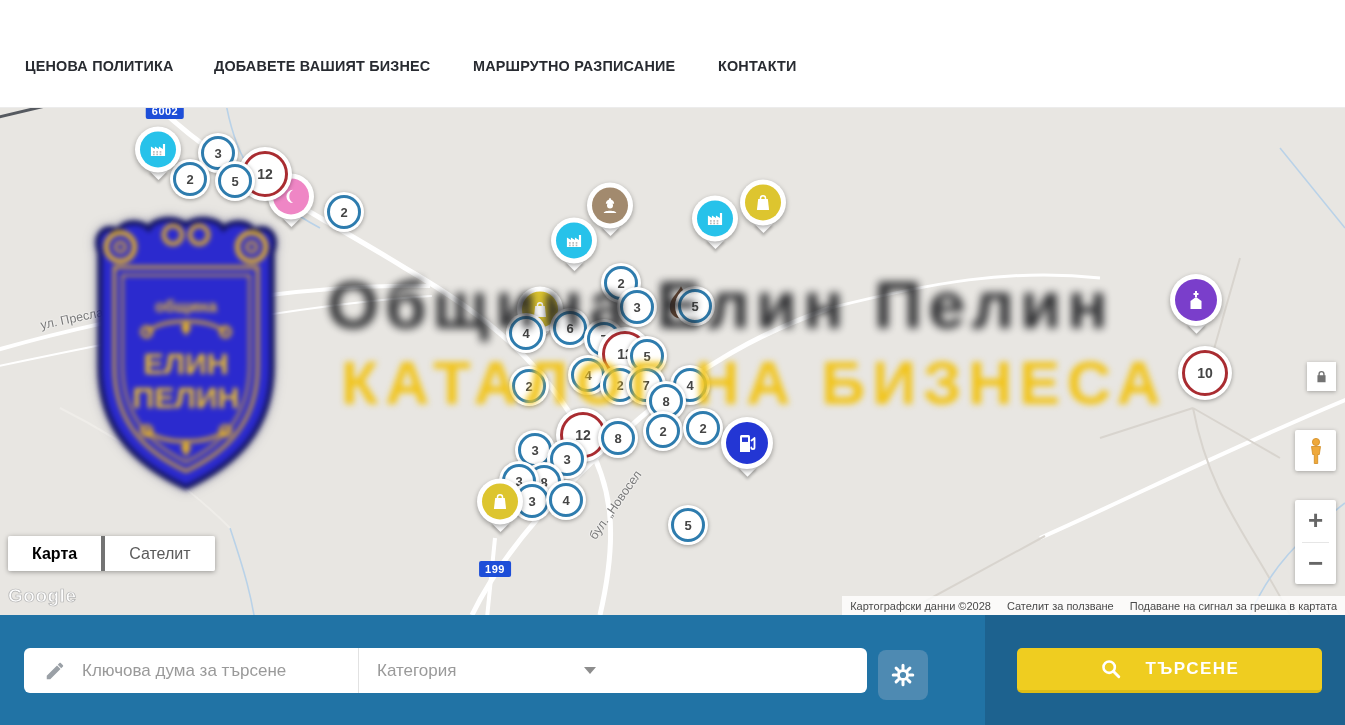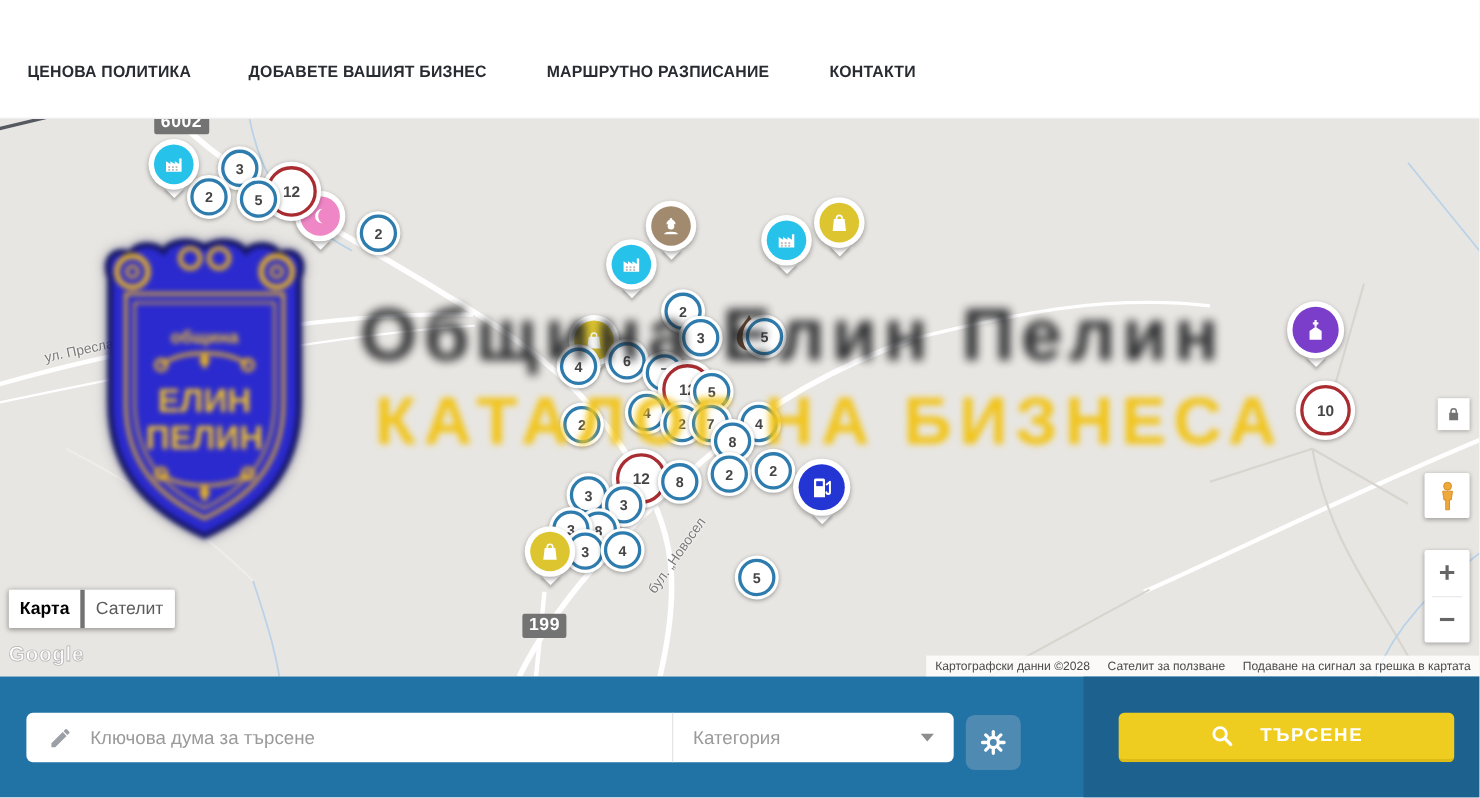--- a/index.html
+++ b/index.html
@@ -4,21 +4,21 @@
 <style>
   html,body{margin:0;padding:0;background:#fff;width:1345px;height:725px;overflow:hidden;
     font-family:"Liberation Sans",sans-serif;}
   
   .header{position:relative;width:1345px;height:108px;background:#fff;border-bottom:1px solid #ececec;
     display:flex;align-items:center;justify-content:space-between;box-sizing:border-box;padding:0 25px;z-index:100;}
   .logo{display:flex;align-items:center;gap:10px;cursor:pointer;}
   .logo-emblem{width:50px;height:64px;}
   .logo-title{font-size:20px;font-weight:bold;color:#3f4044;line-height:1.2;}
   .logo-sub{font-size:16.5px;font-weight:bold;color:#eab71b;letter-spacing:.4px;line-height:1.2;}
-  .nav{display:flex;align-items:center;gap:46px;margin-top:24px;}
+  .nav{display:flex;align-items:center;gap:34px;margin-top:24px;}
   .nav a{font-size:15px;font-weight:bold;color:#282b31;text-decoration:none;letter-spacing:.2px;
     transform:scaleX(.96);transform-origin:left;cursor:pointer;white-space:nowrap;}
   
   .map{position:relative;width:1345px;height:507px;background:#e8e6e2;overflow:hidden;cursor:default;}
   .roads{position:absolute;inset:0;}
   
   .marker{position:absolute;transform:translate(-50%,-50%);display:flex;flex-direction:column;align-items:center;cursor:pointer;}
   .cluster{width:40px;height:40px;border-radius:50%;background:#fff;box-shadow:0 1px 4px rgba(0,0,0,.35);
     display:flex;align-items:center;justify-content:center;}
   .cluster .ring{width:28px;height:28px;border:3px solid #2e7cae;border-radius:50%;background:#fff;
@@ -30,36 +30,36 @@
     display:flex;align-items:center;justify-content:center;z-index:1;}
   .pin .dot{width:36px;height:36px;border-radius:50%;display:flex;align-items:center;justify-content:center;}
   .pin .dot svg{width:20px;height:20px;}
   .pin .tail{width:13px;height:13px;background:#fff;transform:rotate(45deg);margin-top:-8px;
     box-shadow:2px 2px 3px rgba(0,0,0,.25);}
   .pin.big .head{width:52px;height:52px;}
   .pin.big .dot{width:42px;height:42px;}
   .pin.big .dot svg{width:24px;height:24px;}
   .flame{transform:translate(-50%,-55%);filter:blur(.6px);}
   
-  .roadbadge{position:absolute;transform:translate(-50%,-50%);background:#737373;color:#fff;
-    font-size:16px;font-weight:bold;padding:2px 6px;border-radius:2px;letter-spacing:.5px;}
+  .roadbadge{position:absolute;transform:translate(-50%,-50%);background:#1d4ed8;color:#fff;
+    font-size:11px;font-weight:bold;padding:2px 6px;border-radius:2px;letter-spacing:.5px;}
   .streetlbl{position:absolute;color:#787878;font-size:12.5px;white-space:nowrap;
     text-shadow:0 0 2px #fff,0 0 2px #fff;}
   
   .wm{position:absolute;inset:0;pointer-events:none;z-index:40;}
   .wm-emblem{position:absolute;left:80px;top:106px;width:212px;height:284px;
     filter:blur(2.6px) drop-shadow(0 0 5px rgba(20,20,70,.55));}
   .wm-l1{position:absolute;left:327px;top:158px;font-size:67px;font-weight:bold;color:#212225;
     letter-spacing:6px;filter:blur(4.5px);white-space:nowrap;opacity:.96;}
   .wm-l2{position:absolute;left:341px;top:240px;font-size:61px;font-weight:bold;color:#f1c41b;
     letter-spacing:7px;filter:blur(3px);white-space:nowrap;}
   
   .maptype{position:absolute;left:8px;top:428px;display:flex;box-shadow:0 1px 5px rgba(0,0,0,.35);
     border-radius:2px;overflow:hidden;z-index:60;}
-  .maptype .btn{height:35px;padding:0 10px;background:#fff;display:flex;align-items:center;font-size:16px;cursor:pointer;}
+  .maptype .btn{height:35px;padding:0 24px;background:#fff;display:flex;align-items:center;font-size:16px;cursor:pointer;}
   .maptype .btn.active{font-weight:bold;color:#000;}
   .maptype .btn.inactive{color:#5b5b5b;border-left:4px solid #737373;}
   .glogo{position:absolute;left:8px;top:477px;font-size:19px;font-weight:bold;color:#fdfdfd;z-index:60;
     -webkit-text-stroke:.7px #b3b3b3;letter-spacing:.5px;cursor:pointer;}
   .attrib{position:absolute;right:0;bottom:0;height:19px;background:rgba(255,255,255,.8);z-index:60;
     display:flex;align-items:center;font-size:11px;color:#4a4a4a;}
   .attrib span{padding:0 8px;white-space:nowrap;}
   .attrib .lnk{cursor:pointer;}
   .ctl-lock{position:absolute;left:1307px;top:254px;width:29px;height:29px;background:#fff;
     box-shadow:0 1px 4px rgba(0,0,0,.3);display:flex;align-items:center;justify-content:center;cursor:pointer;z-index:60;}
@@ -67,21 +67,21 @@
     box-shadow:0 1px 4px rgba(0,0,0,.3);display:flex;align-items:center;justify-content:center;cursor:pointer;z-index:60;}
   .ctl-zoom{position:absolute;left:1295px;top:392px;width:41px;height:84px;background:#fff;border-radius:2px;
     box-shadow:0 1px 4px rgba(0,0,0,.3);display:flex;flex-direction:column;z-index:60;}
   .ctl-zoom .z{flex:1;display:flex;align-items:center;justify-content:center;font-size:26px;font-weight:bold;
     color:#666;cursor:pointer;user-select:none;}
   .ctl-zoom .sep{height:1px;background:#e6e6e6;margin:0 7px;}
   
   .searchbar{position:relative;width:1345px;height:110px;background:#2173a5;}
   .searchbar .rightpanel{position:absolute;left:985px;top:0;width:360px;height:110px;background:#1d628f;}
   .sgroup{position:absolute;left:24px;top:33px;width:843px;height:45px;background:#fff;border-radius:6px;
-    display:flex;align-items:stretch;justify-content:space-between;}
+    display:flex;align-items:stretch;}
   .sgroup .sec{display:flex;align-items:center;}
   .sec.keyword{width:334px;padding-left:20px;box-sizing:border-box;gap:14px;}
   .sec.keyword input{border:0;outline:0;flex:1;font-size:17px;color:#555;font-family:"Liberation Sans",sans-serif;}
   .sec.keyword input::placeholder{color:#9a9a9a;}
   .sec.select{border-left:1px solid #e2e2e2;box-sizing:border-box;justify-content:space-between;
     padding:0 18px;cursor:pointer;}
   .sec.cat{width:256px;}
   .sec.loc{width:253px;}
   .sec.select .ph{font-size:17px;color:#9a9a9a;}
   .caret{width:0;height:0;border-left:6px solid transparent;border-right:6px solid transparent;

